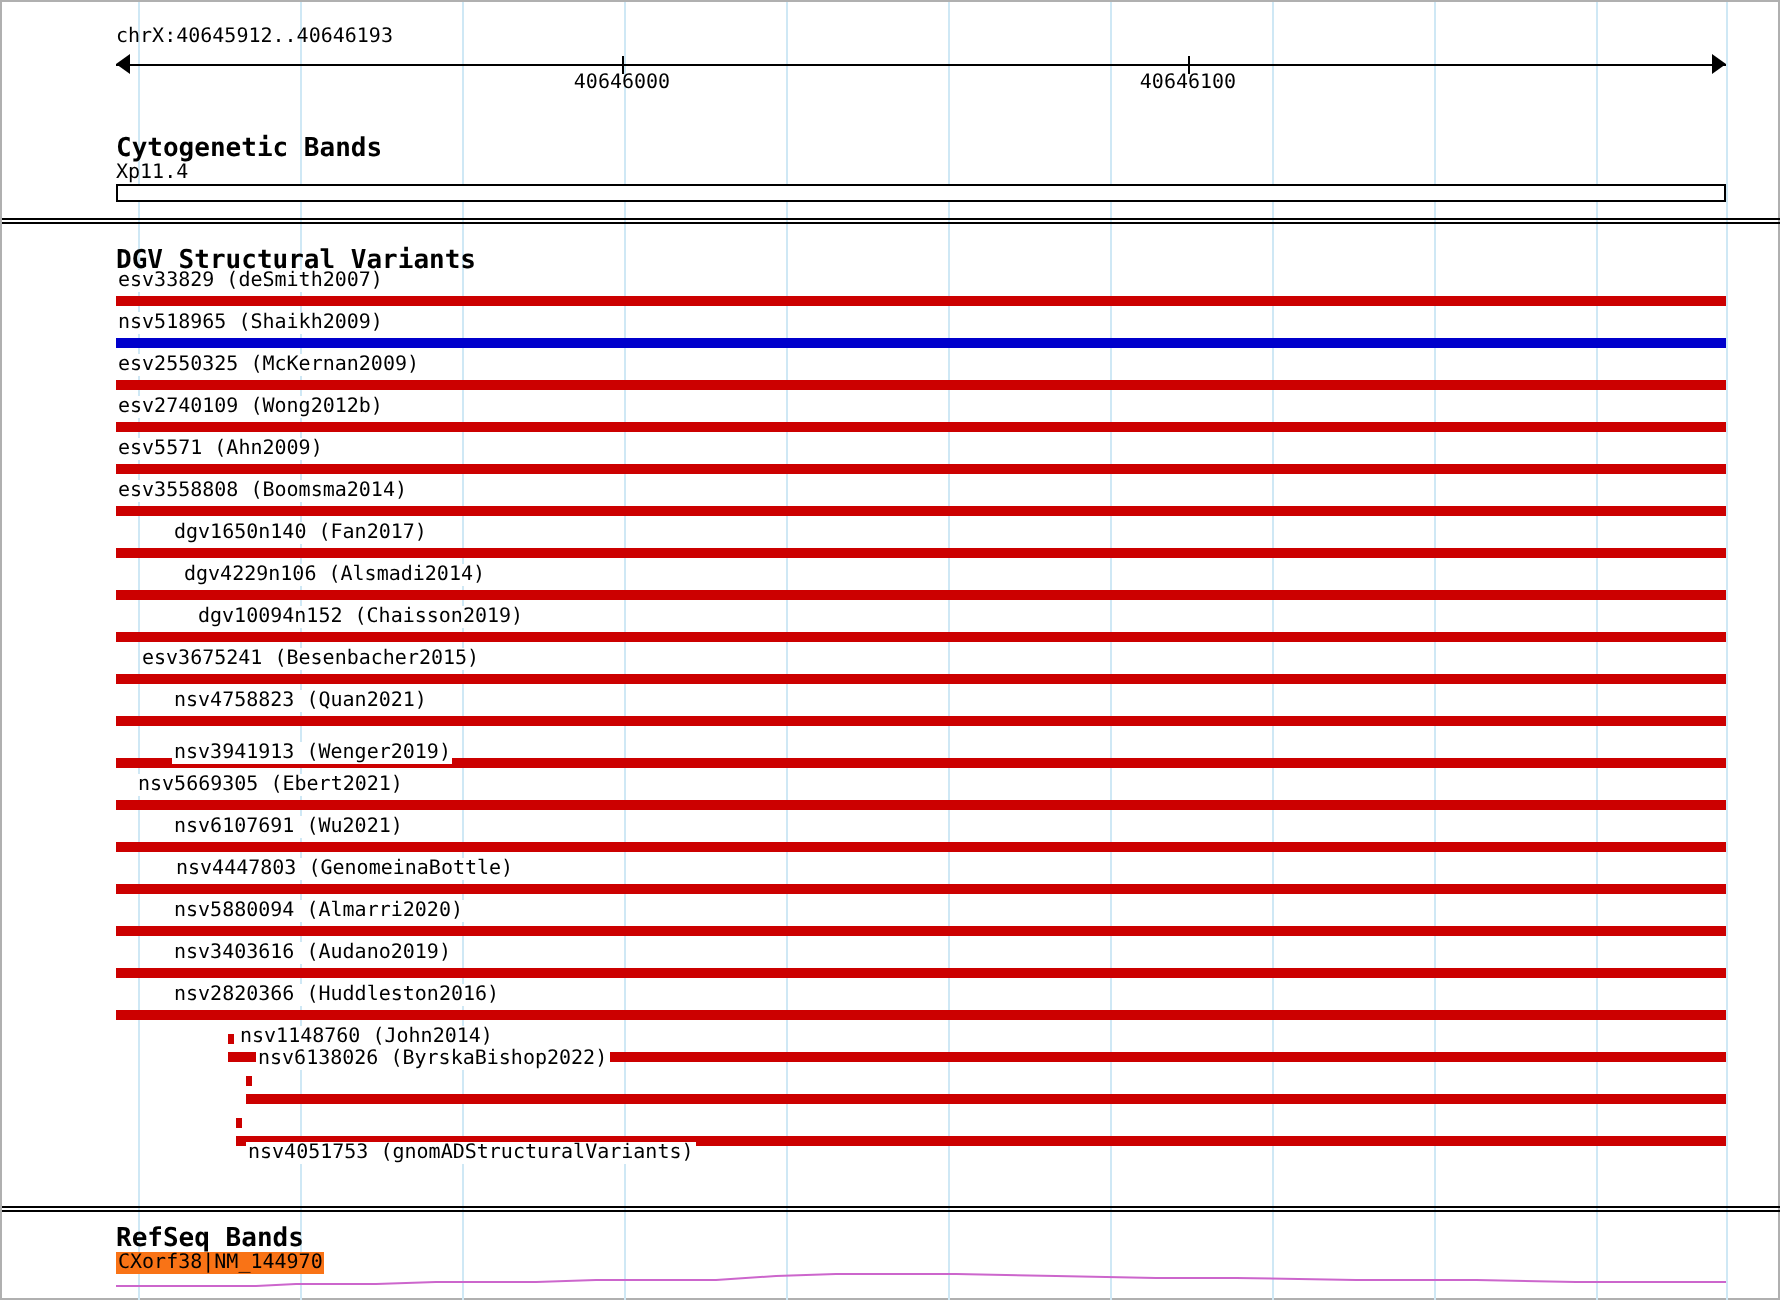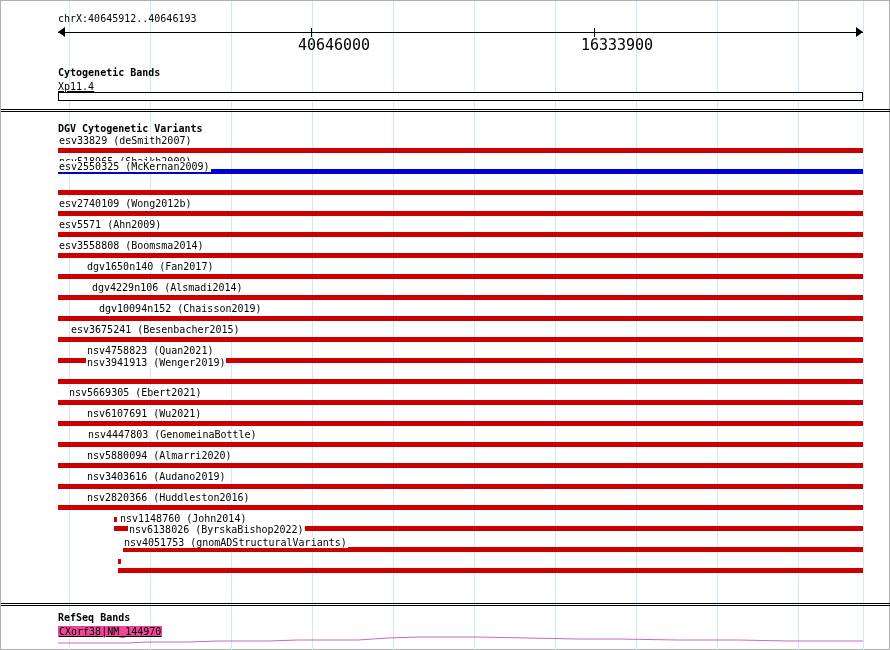--- a/index.html
+++ b/index.html
@@ -72,42 +72,40 @@
     left: 57px;
     border-right: 7px solid #000000;
   }
   .ruler-arrow-right {
     left: 855px;
     border-left: 7px solid #000000;
   }
   .ruler-num {
     position: absolute;
     top: 35px;
-    font-size: 15px;
+    font-size: 10px;
     color: #000000;
     transform: translateX(-50%);
     white-space: nowrap;
-    margin-left: 23px;
   }
   
   .track-title {
     position: absolute;
     left: 57px;
-    font-size: 10px;
+    font-size: 13px;
     font-weight: bold;
     color: #000000;
     white-space: nowrap;
   }
   .sub-label {
     position: absolute;
     left: 57px;
     font-size: 10px;
     color: #000000;
     white-space: nowrap;
-    text-decoration: underline;
   }
   
   .cyto-bar {
     position: absolute;
     left: 57px;
     width: 805px;
     height: 9px;
     background: #ffffff;
     border: 1px solid #000000;
     box-sizing: border-box;
@@ -173,37 +171,37 @@
     <div class="vgrid" style="left:797px"></div>
     <div class="vgrid" style="left:862px"></div>
 
     <div class="locus-label">chrX:40645912..40646193</div>
     <div class="ruler-line"></div>
     <div class="ruler-arrow-left"></div>
     <div class="ruler-arrow-right"></div>
     <div class="ruler-tick" style="left:310px"></div>
     <div class="ruler-tick" style="left:593px"></div>
     <div class="ruler-num" style="left:310px">40646000</div>
-    <div class="ruler-num" style="left:593px">16333900</div>
+    <div class="ruler-num" style="left:593px">40646100</div>
 
     <div class="track-title" style="top:66px">Cytogenetic Bands</div>
     <div class="sub-label" style="top:80px">Xp11.4</div>
     <div class="cyto-bar" style="top:91px"></div>
     <div class="section-rule" style="top:108px"></div>
     <div class="section-rule" style="top:110px"></div>
 
-    <div class="track-title" style="top:122px">DGV Cytogenetic Variants</div>
+    <div class="track-title" style="top:122px">DGV Structural Variants</div>
 
     <div class="var-label" style="left:57px; top:134px">esv33829 (deSmith2007)</div>
     <div class="var-bar" style="left:57px; top:147px; width:805px"></div>
 
     <div class="var-label" style="left:57px; top:155px">nsv518965 (Shaikh2009)</div>
     <div class="var-bar blue" style="left:57px; top:168px; width:805px"></div>
 
-    <div class="var-label" style="left:57px; top:160px">esv2550325 (McKernan2009)</div>
+    <div class="var-label" style="left:57px; top:176px">esv2550325 (McKernan2009)</div>
     <div class="var-bar" style="left:57px; top:189px; width:805px"></div>
 
     <div class="var-label" style="left:57px; top:197px">esv2740109 (Wong2012b)</div>
     <div class="var-bar" style="left:57px; top:210px; width:805px"></div>
 
     <div class="var-label" style="left:57px; top:218px">esv5571 (Ahn2009)</div>
     <div class="var-bar" style="left:57px; top:231px; width:805px"></div>
 
     <div class="var-label" style="left:57px; top:239px">esv3558808 (Boomsma2014)</div>
     <div class="var-bar" style="left:57px; top:252px; width:805px"></div>
@@ -216,21 +214,21 @@
 
     <div class="var-label" style="left:97px; top:302px">dgv10094n152 (Chaisson2019)</div>
     <div class="var-bar" style="left:57px; top:315px; width:805px"></div>
 
     <div class="var-label" style="left:69px; top:323px">esv3675241 (Besenbacher2015)</div>
     <div class="var-bar" style="left:57px; top:336px; width:805px"></div>
 
     <div class="var-label" style="left:85px; top:344px">nsv4758823 (Quan2021)</div>
     <div class="var-bar" style="left:57px; top:357px; width:805px"></div>
 
-    <div class="var-label" style="left:85px; top:356px">nsv3941913 (Wenger2019)</div>
+    <div class="var-label" style="left:85px; top:370px">nsv3941913 (Wenger2019)</div>
     <div class="var-bar" style="left:57px; top:378px; width:805px"></div>
 
     <div class="var-label" style="left:67px; top:386px">nsv5669305 (Ebert2021)</div>
     <div class="var-bar" style="left:57px; top:399px; width:805px"></div>
 
     <div class="var-label" style="left:85px; top:407px">nsv6107691 (Wu2021)</div>
     <div class="var-bar" style="left:57px; top:420px; width:805px"></div>
 
     <div class="var-label" style="left:86px; top:428px">nsv4447803 (GenomeinaBottle)</div>
     <div class="var-bar" style="left:57px; top:441px; width:805px"></div>
@@ -245,28 +243,28 @@
     <div class="var-bar" style="left:57px; top:504px; width:805px"></div>
 
     <div class="var-label" style="left:118px; top:512px">nsv1148760 (John2014)</div>
     <div class="var-tick" style="left:113px; top:516px"></div>
     <div class="var-bar" style="left:113px; top:525px; width:749px"></div>
 
     <div class="var-label" style="left:127px; top:523px">nsv6138026 (ByrskaBishop2022)</div>
     <div class="var-tick" style="left:122px; top:537px"></div>
     <div class="var-bar" style="left:122px; top:546px; width:740px"></div>
 
-    <div class="var-label" style="left:122px; top:536px">nsv4051753 (gnomADStructuralVariants)</div>
+    <div class="var-label" style="left:122px; top:570px">nsv4051753 (gnomADStructuralVariants)</div>
     <div class="var-tick" style="left:117px; top:558px"></div>
     <div class="var-bar" style="left:117px; top:567px; width:745px"></div>
 
     <div class="section-rule" style="top:602px"></div>
     <div class="section-rule" style="top:604px"></div>
 
     <div class="track-title" style="top:611px">RefSeq Bands</div>
-    <div class="sub-label" style="top:625px; z-index:5; background:#ec4899; padding:0 1px">CXorf38|NM_144970</div>
+    <div class="sub-label" style="top:625px; z-index:5; background:#f97316; padding:0 1px">CXorf38|NM_144970</div>
 
     <svg class="gene-curve" viewBox="0 0 805 22" preserveAspectRatio="none">
       <path d="M0,16 L70,16 L90,15 L130,15 L160,14 L210,14 L240,13 L300,13 L330,11 L360,10 L420,10 L470,11 L520,12 L560,12 L620,13 L680,13 L730,14 L805,14" fill="none" stroke="#cc66cc" stroke-width="1"></path>
     </svg>
 
   </div>
 </div>
 
 </body></html>

